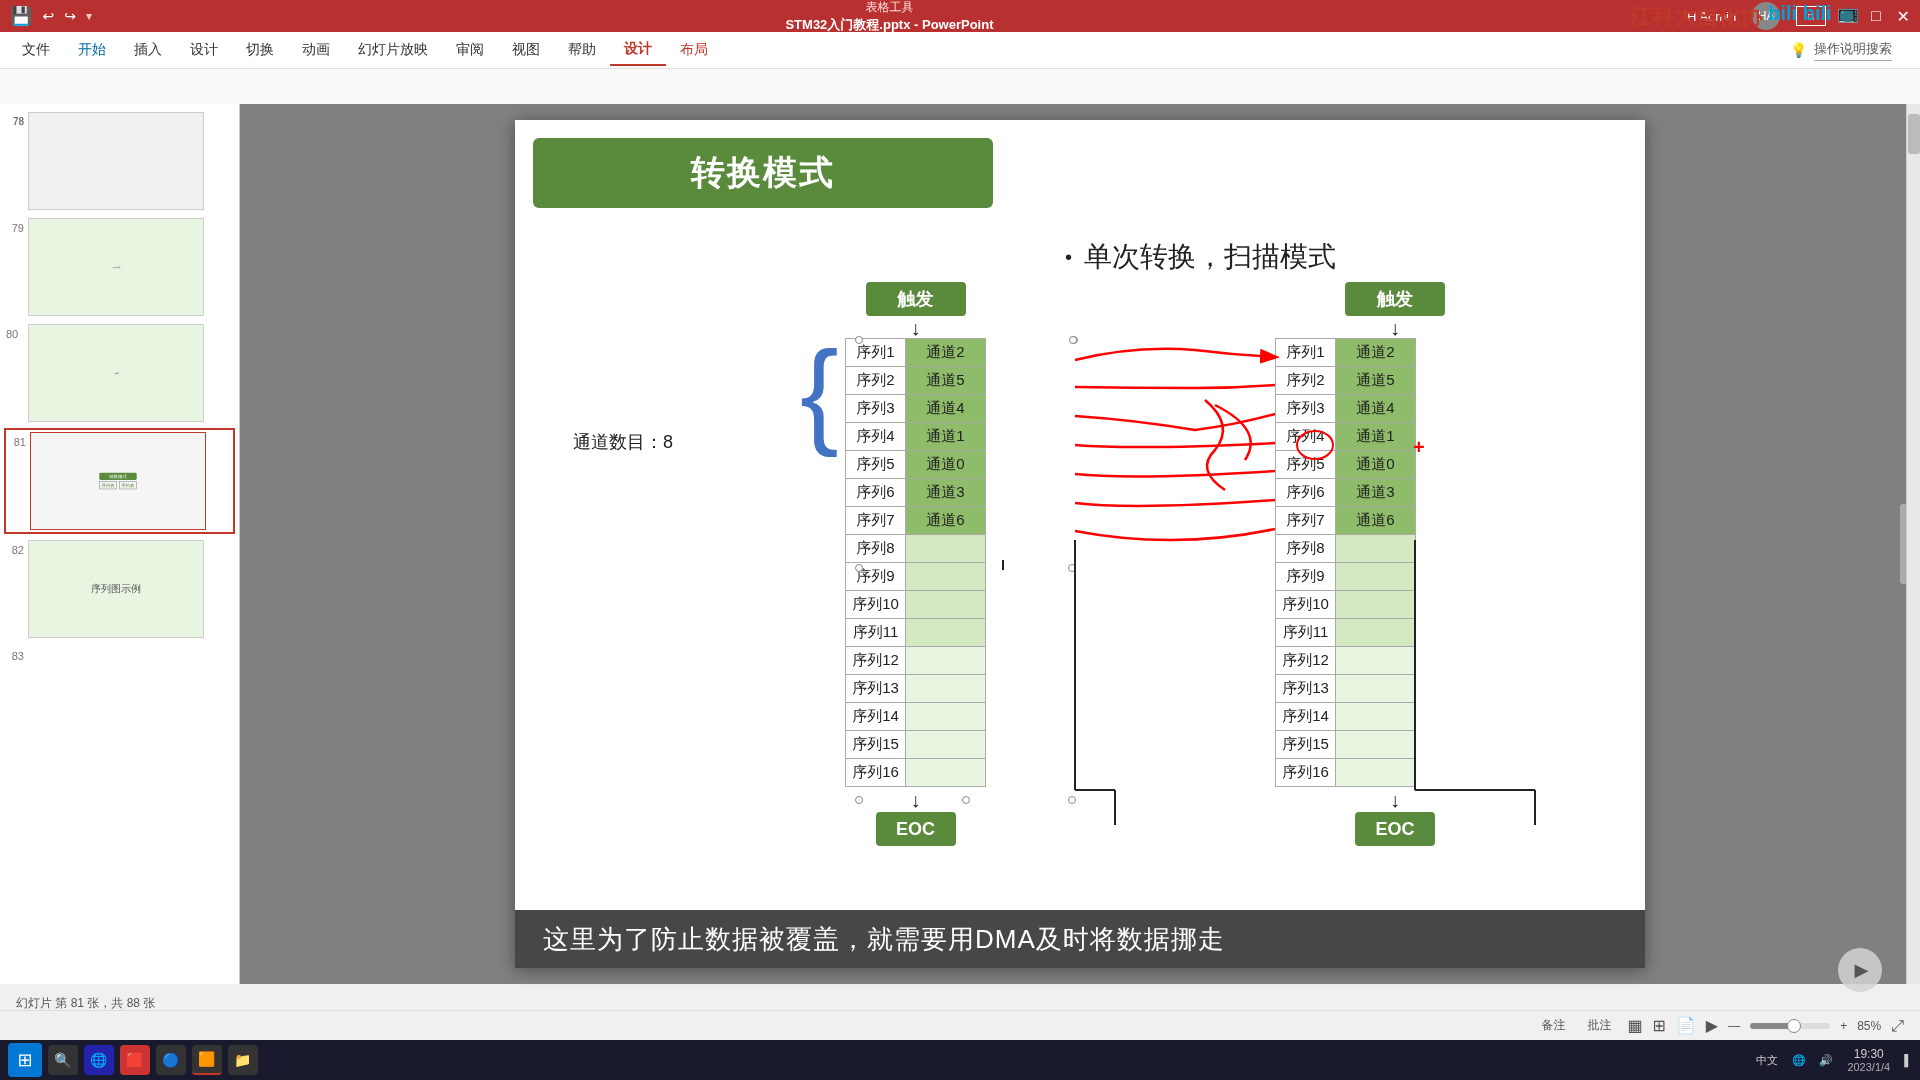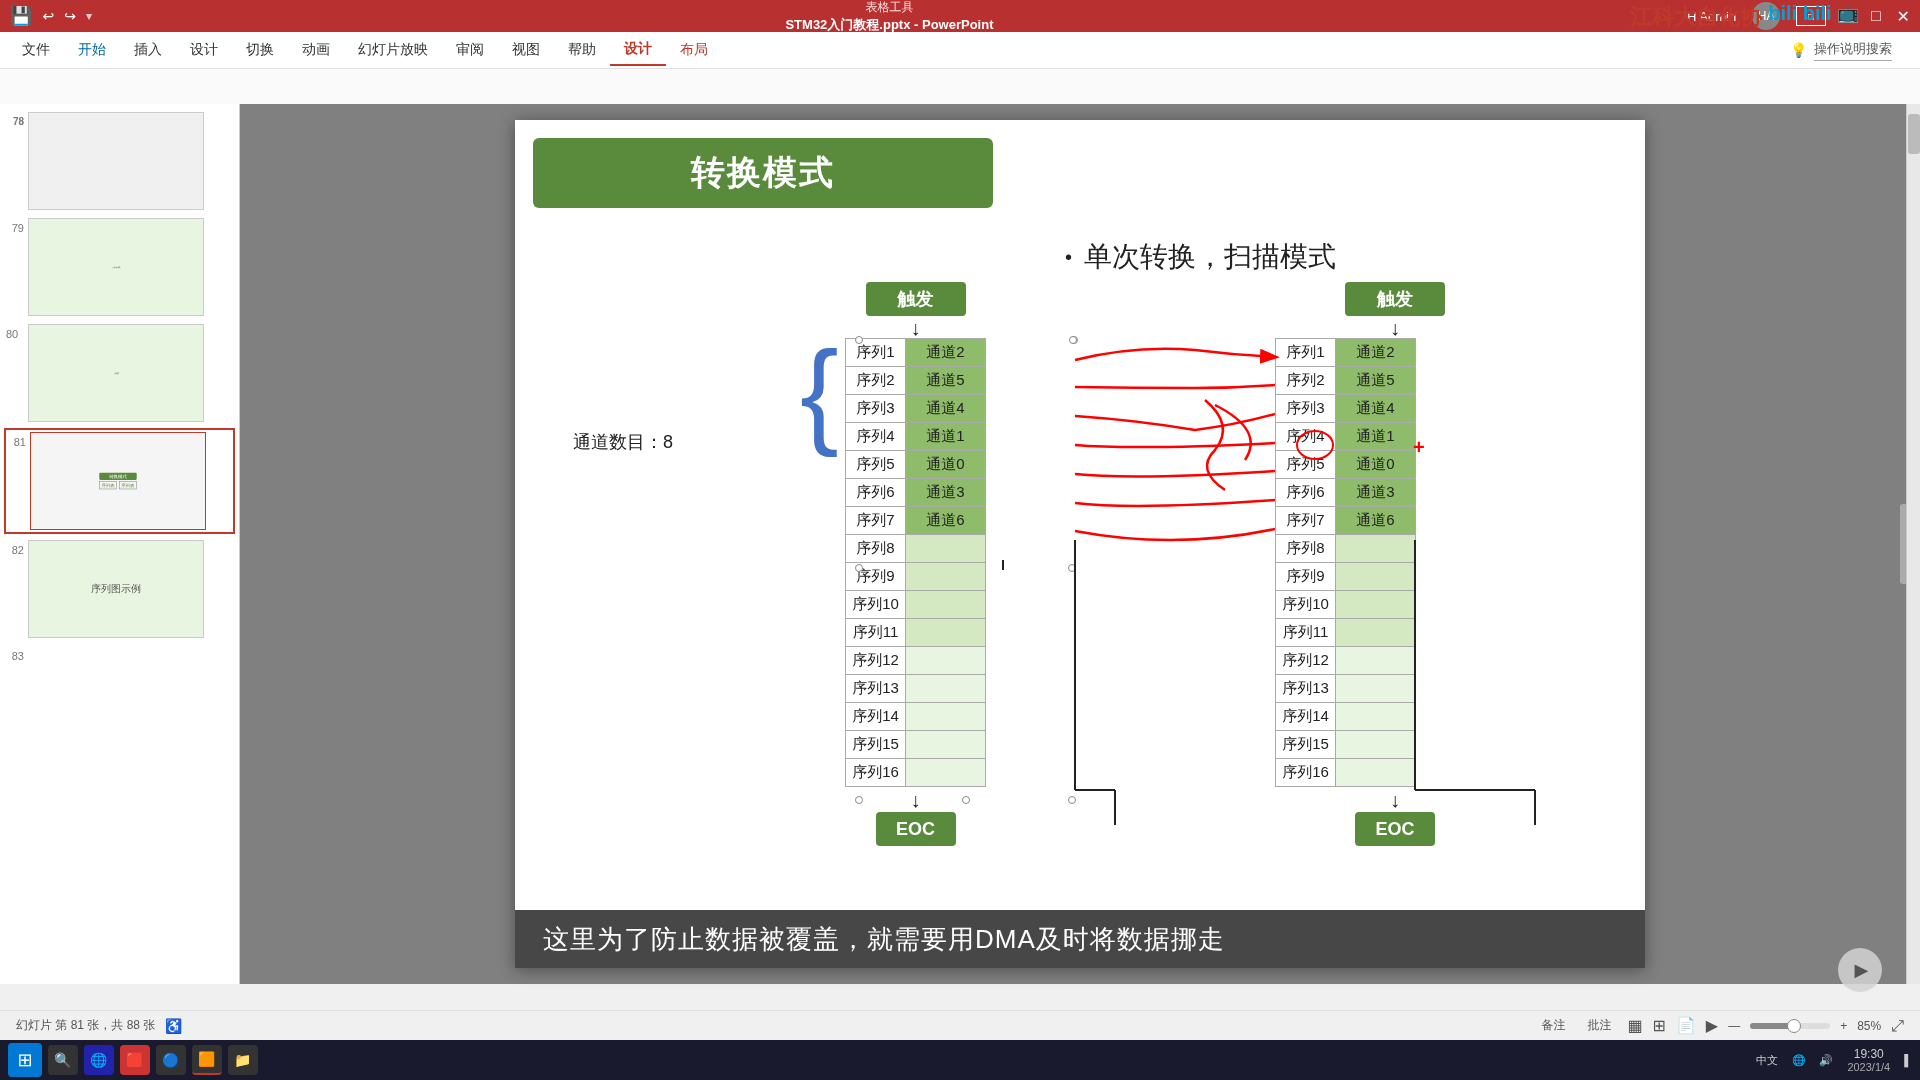--- a/index.html
+++ b/index.html
@@ -371,21 +371,21 @@
 
     </div>
 
     <div style="width:14px; background:#e8e8e8; border-left:1px solid #ccc; position:absolute; right:0; top:0; bottom:0;">
       <div style="width:12px; height:40px; background:#bbb; border-radius:3px; margin:2px auto; margin-top:10px;"></div>
     </div>
 
   </div>
 
   <div style="position:absolute; bottom:40px; width:1920px; height:30px; background:#f0f0f0; border-top:1px solid #ddd; display:flex; align-items:center; justify-content:space-between; padding:0 16px;">
-    <div style="display:flex; align-items:center; gap:10px;">
+    <div style="display:flex; align-items:center; gap:29px;flex-direction:column;">
       <span style="font-size:12px; color:#555;">幻灯片 第 81 张，共 88 张</span>
       <span style="font-size:14px; color:#555;">♿</span>
     </div>
     <div style="display:flex; align-items:center; gap:10px;">
       <span style="font-size:12px; color:#555; cursor:pointer; padding:2px 6px;">备注</span>
       <span style="font-size:12px; color:#555; cursor:pointer; padding:2px 6px;">批注</span>
       <span style="font-size:16px; color:#555; cursor:pointer;">▦</span>
       <span style="font-size:16px; color:#555; cursor:pointer;">⊞</span>
       <span style="font-size:16px; color:#555; cursor:pointer;">📄</span>
       <span style="font-size:16px; color:#555; cursor:pointer;">▶</span>

